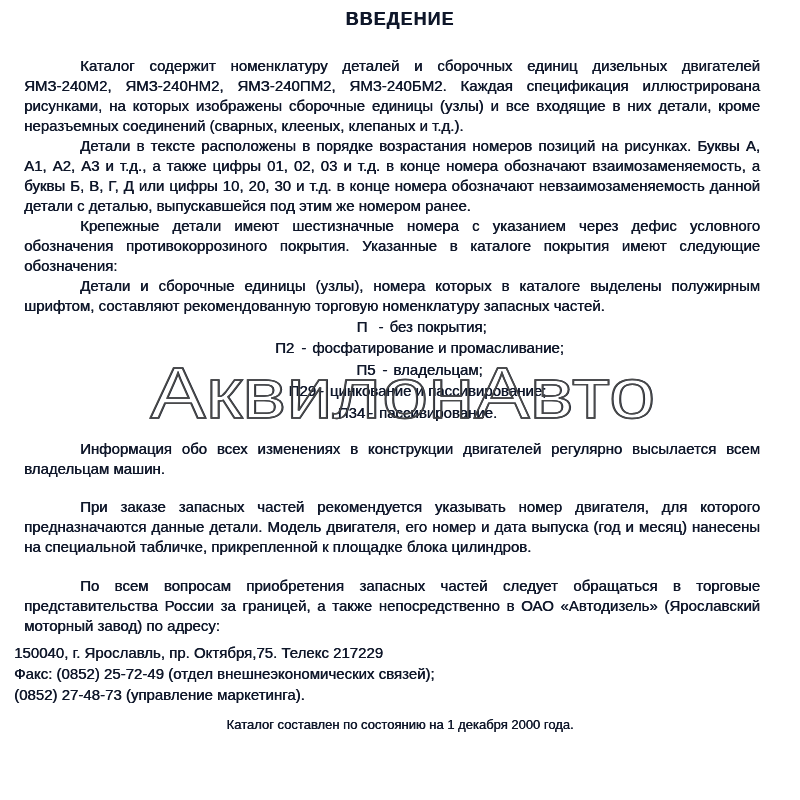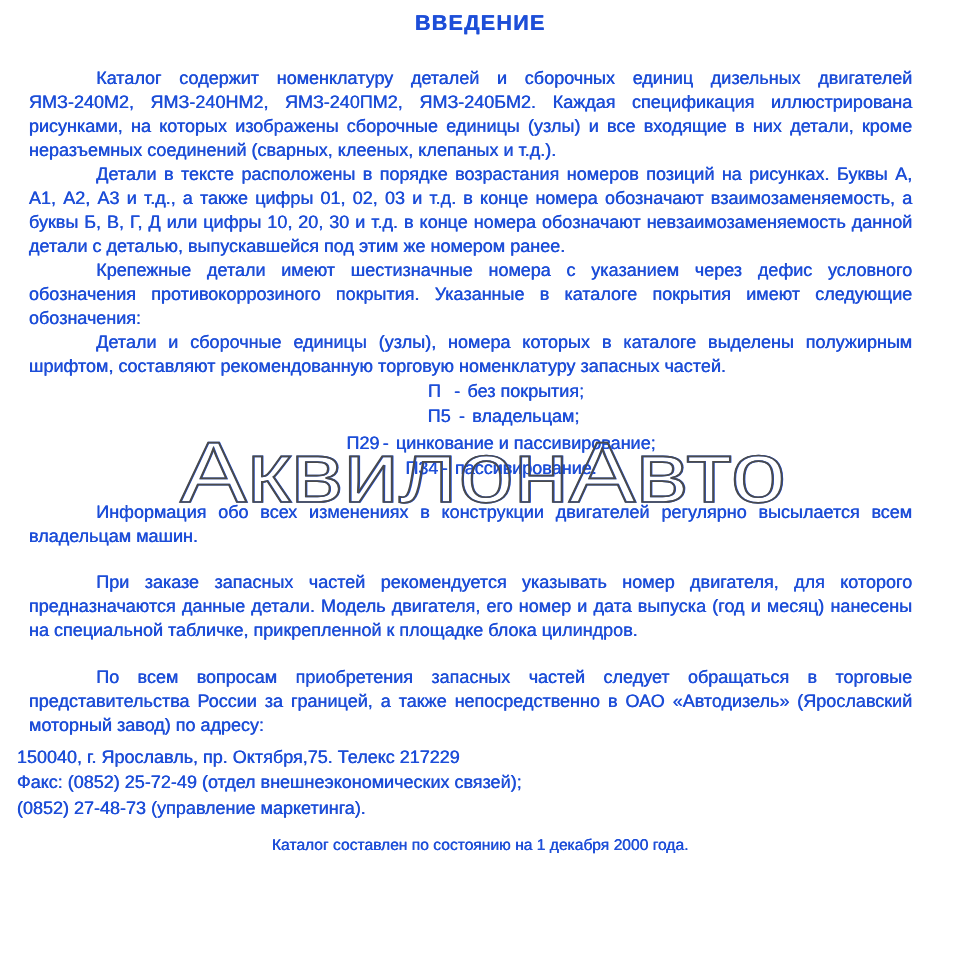--- a/index.html
+++ b/index.html
@@ -2,21 +2,21 @@
 <html lang="ru"><head>
 <meta charset="utf-8">
 <style>
   html, body { margin: 0; padding: 0; background: #ffffff; }
   .doc {
     position: relative;
     width: 800px;
     height: 800px;
     background: #ffffff;
     font-family: "Liberation Sans", sans-serif;
-    color: #1d4ed8;
+    color: #0f172a;
     overflow: hidden;
     text-shadow: 0.4px 0 0 currentColor; 
   }
   .title {
     margin: 0;
     padding-top: 9px;
     text-align: center;
     font-size: 18px;
     font-weight: 700;
     letter-spacing: 1px;
@@ -81,20 +81,23 @@
 
     <p>Крепежные детали имеют шестизначные номера с указанием через дефис условного обозначения противокоррозиного покрытия. Указанные в каталоге покрытия имеют следующие обозначения:</p>
 
     <p>Детали и сборочные единицы (узлы), номера которых в каталоге выделены полужирным шрифтом, составляют рекомендованную торговую номенклатуру запасных частей.</p>
 
     <ul class="coatings">
       <li>
         <span class="code">П</span><span class="dash">-</span><span class="desc">без покрытия;</span>
       </li>
       <li>
+        <span class="code">П2</span><span class="dash">-</span><span class="desc">фосфатирование и промасливание;</span>
+      </li>
+      <li>
         <span class="code">П5</span><span class="dash">-</span><span class="desc">владельцам;</span>
       </li>
       <li>
         <span class="code">П29</span><span class="dash">-</span><span class="desc">цинкование и пассивирование;</span>
       </li>
       <li>
         <span class="code">П34</span><span class="dash">-</span><span class="desc">пассивирование.</span>
       </li>
     </ul>
 

